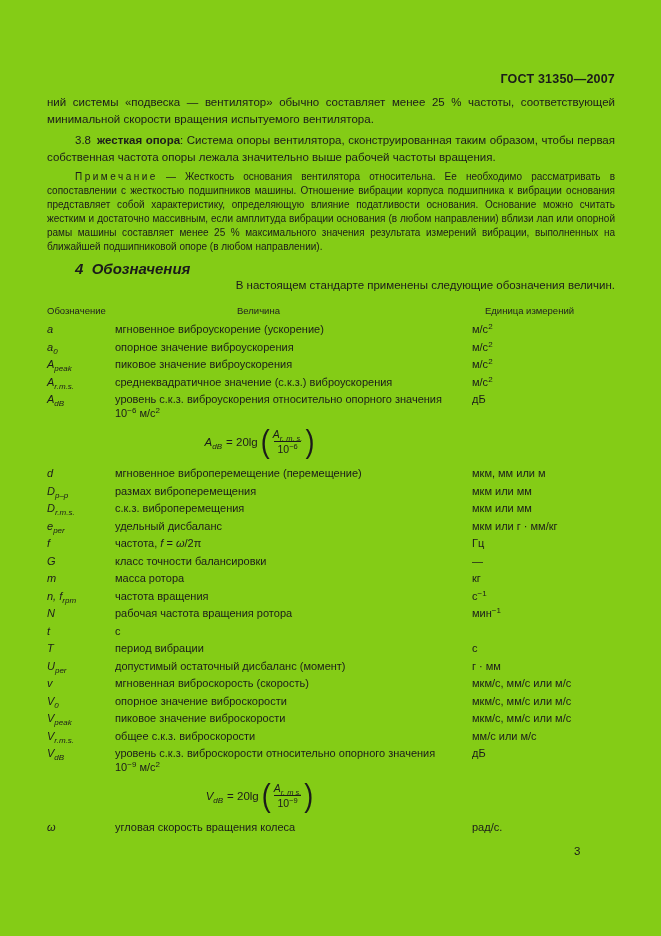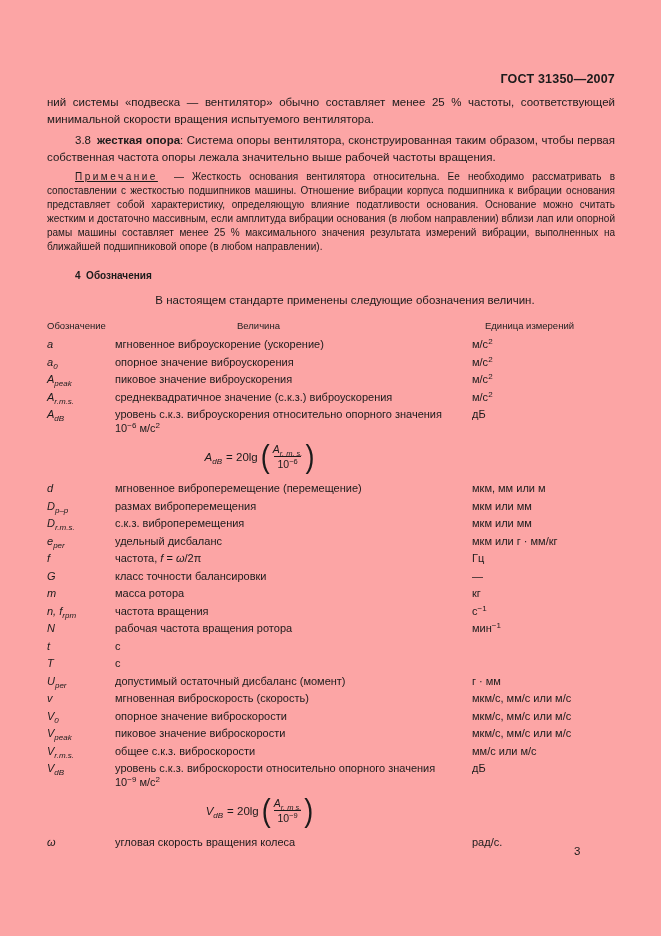--- a/index.html
+++ b/index.html
@@ -1,45 +1,45 @@
 <!DOCTYPE html>
 <html lang="ru"><head>
 <meta charset="utf-8">
 <style>
   html,body{margin:0;padding:0;background:#e8e8e8;}
   .page{
     position:relative;
     width:661px;height:936px;
     margin:0 auto;
-    background:#fca5a5;
+    background:#84cc16;
     font-family:"Liberation Sans", sans-serif;
     color:#1b1b1b;
     box-sizing:border-box;
     padding:72px 46px 0 47px;
     overflow:hidden;
     -webkit-font-smoothing:antialiased;
   }
   .doc-header{
     font-size:12.5px;font-weight:700;text-align:right;letter-spacing:.2px;
   }
   .para{
     font-size:11.5px;line-height:17px;text-align:justify;margin:0;
   }
   .p1{margin-top:8px;}
   .p2{margin-top:4px;text-indent:28px;}
   .p2 .num{margin-right:6px;}
   .p2 .term{font-weight:700;}
   .note{
     margin:4px 0 0 0;font-size:10px;line-height:14px;text-align:justify;text-indent:28px;
   }
-  .note-label{letter-spacing:2.5px;margin-right:16px;text-decoration:underline;}
+  .note-label{letter-spacing:2.5px;margin-right:8px;}
   .h4{
-    margin-top:16px;font-size:10px;font-weight:700;padding-left:28px;white-space:pre-wrap;
-  }
-  .lead{margin-top:11px;text-indent:28px;text-align:center;}
+    margin-top:6px;font-size:15px;font-weight:700;padding-left:28px;white-space:pre-wrap;font-style:italic;
+  }
+  .lead{text-indent:28px;text-align:right;}
   .symtable{margin-top:11px;}
   .thead{
     display:grid;grid-template-columns:68px 357px 1fr;
     font-size:9.5px;margin-bottom:7px;color:#222;
   }
   .th2{text-align:center;padding-right:70px;}
   .th3{text-align:center;padding-right:28px;}
   .trow{
     display:grid;grid-template-columns:68px 357px 1fr;
     font-size:11px;line-height:13.5px;margin-bottom:4px;
@@ -192,20 +192,21 @@
     <div class="c-unit">мин<sup>−1</sup></div>
   </div>
 
   <div class="trow">
     <div class="c-sym">t</div>
     <div class="c-unit">с</div>
   </div>
 
   <div class="trow">
     <div class="c-sym">T</div>
+    <div class="c-desc">период вибрации</div>
     <div class="c-unit">с</div>
   </div>
 
   <div class="trow">
     <div class="c-sym">U<sub>per</sub></div>
     <div class="c-desc">допустимый остаточный дисбаланс (момент)</div>
     <div class="c-unit">г · мм</div>
   </div>
 
   <div class="trow">

